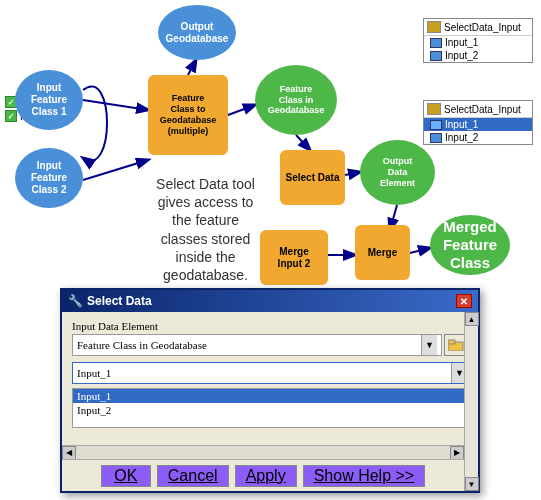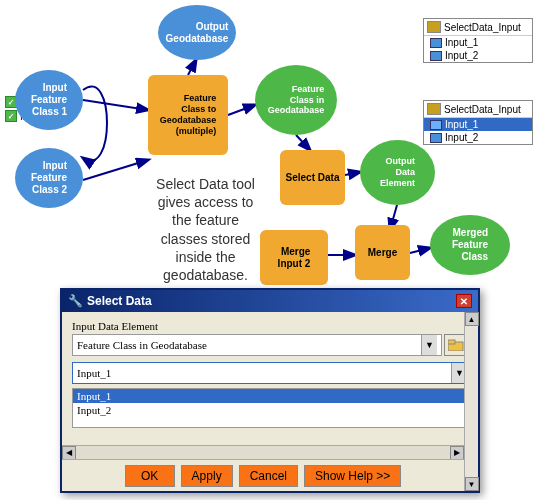--- a/index.html
+++ b/index.html
@@ -27,21 +27,21 @@
       top: 0; left: 0;
       width: 100%; height: 100%;
     }
 
     
     .node {
       position: absolute;
       display: flex;
       align-items: center;
       justify-content: center;
-      text-align: right;
+      text-align: center;
       font-size: 10px;
       font-weight: bold;
       line-height: 1.2;
       border-radius: 50%;
     }
     .node-blue {
       background: #4a90d9;
       color: #fff;
       border-radius: 50%;
     }
@@ -353,26 +353,26 @@
       border-top: 1px solid #aaa;
       display: flex;
       align-items: center;
       justify-content: center;
       gap: 6px;
       padding: 0 8px;
     }
     .dialog-btn {
       height: 22px;
       min-width: 50px;
-      background: #f97316;
-      border: 1px solid #888;
-      font-size: 12px;
+      background: #8b5cf6;
+      border: 1px solid #888;
+      font-size: 16px;
       cursor: pointer;
       padding: 0 10px;
-      display: flex; align-items: center; justify-content: center;
+      display: flex; align-items: center; justify-content: center; text-decoration: underline;
     }
 
     
     #dialog-hscroll {
       position: absolute;
       bottom: 32px; left: 0; right: 14px;
       height: 14px;
       background: #e8e5d8;
       border-top: 1px solid #aaa;
       display: flex;
@@ -456,21 +456,21 @@
   <div id="node-outdata" class="node node-green">
     <span style="font-size:9px;">Output<br>Data<br>Element</span>
   </div>
   <div id="node-mergein2" class="node node-orange">
     <span>Merge<br>Input 2</span>
   </div>
   <div id="node-merge" class="node node-orange">
     <span>Merge</span>
   </div>
   <div id="node-mergedfc" class="node node-green">
-    <span style="font-size:10px;">Merged<br>Feature<br>Class</span>
+    <span style="font-size:15px;">Merged<br>Feature<br>Class</span>
   </div>
 
   <div id="select-data-desc">Select Data tool gives access to the feature classes stored inside the geodatabase.</div>
 
   <div id="tree-panel-top">
     <div class="tree-panel-title">
       <div class="db-icon"></div>
       <span>SelectData_Input</span>
     </div>
     <div class="tree-item">
@@ -549,18 +549,18 @@
   </div>
 
   <div id="dialog-hscroll">
     <div class="hscroll-arrow">◀</div>
     <div class="hscroll-track"></div>
     <div class="hscroll-arrow">▶</div>
   </div>
 
   <div id="dialog-buttons">
     <button class="dialog-btn">OK</button>
+    <button class="dialog-btn">Cancel</button>
     <button class="dialog-btn">Apply</button>
-    <button class="dialog-btn">Cancel</button>
     <button class="dialog-btn">Show Help &gt;&gt;</button>
   </div>
 
 </div>
 
 </body></html>

